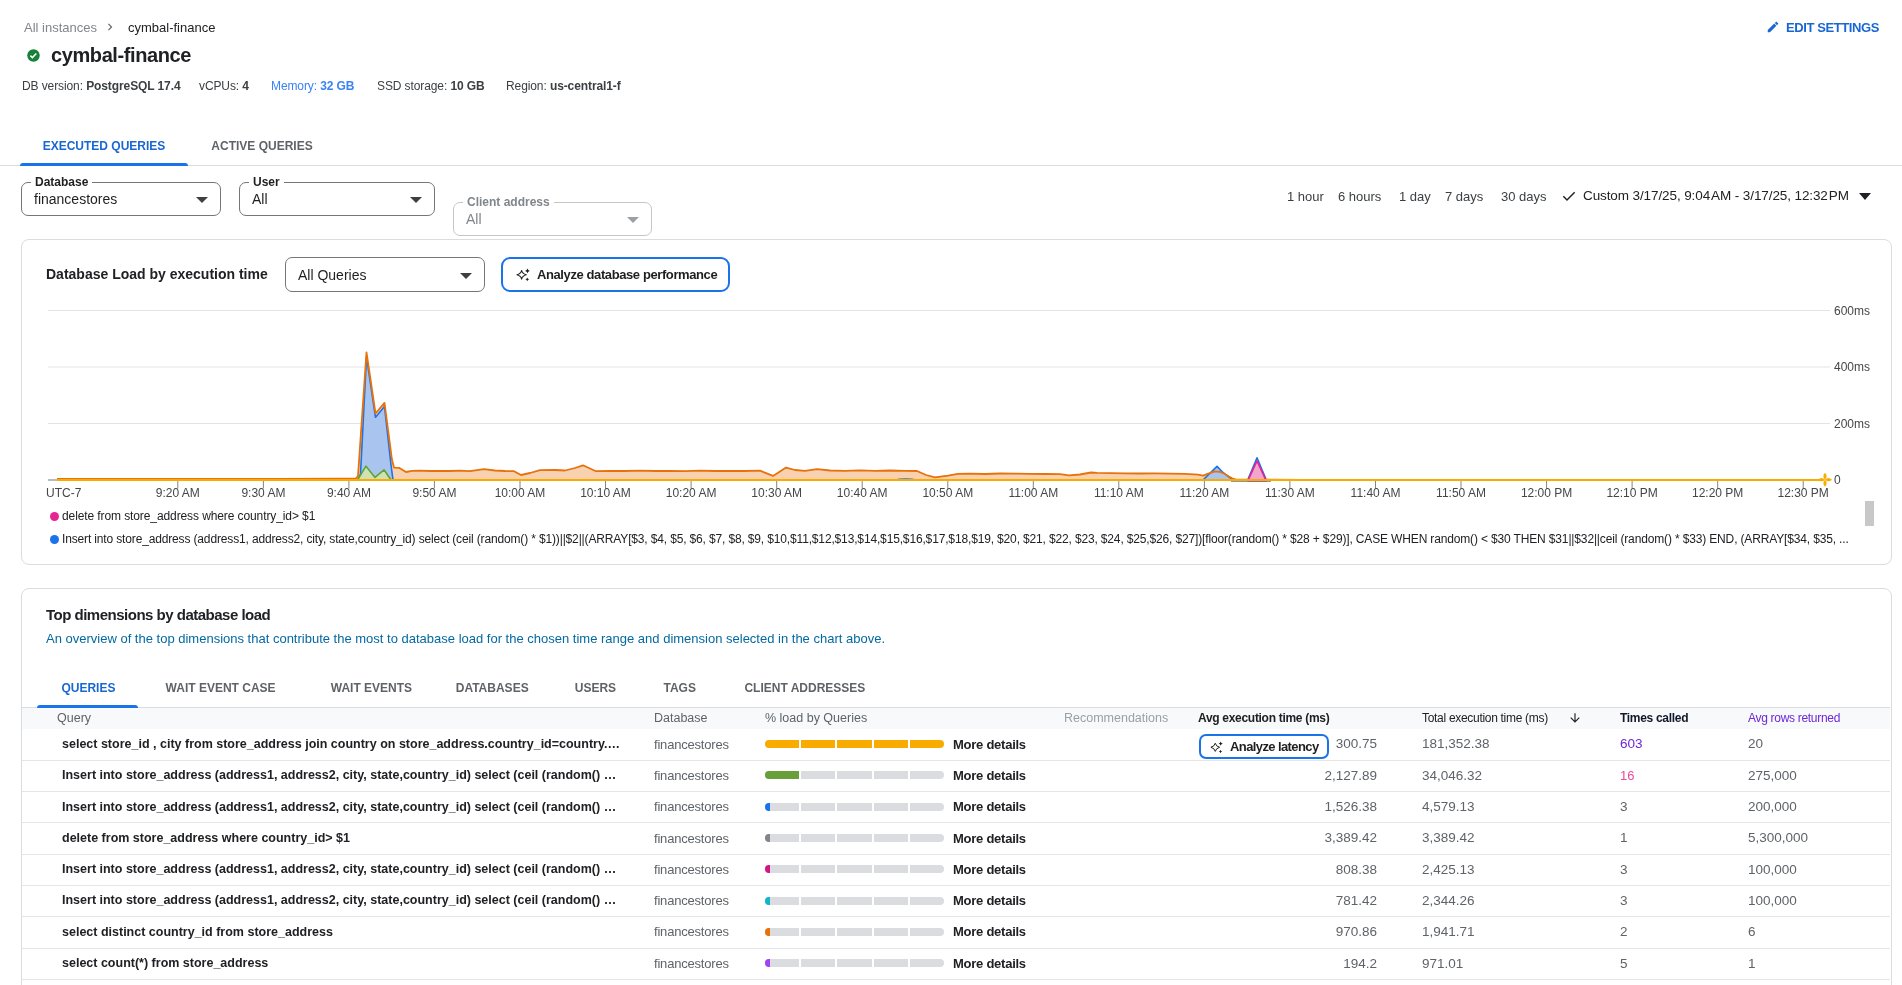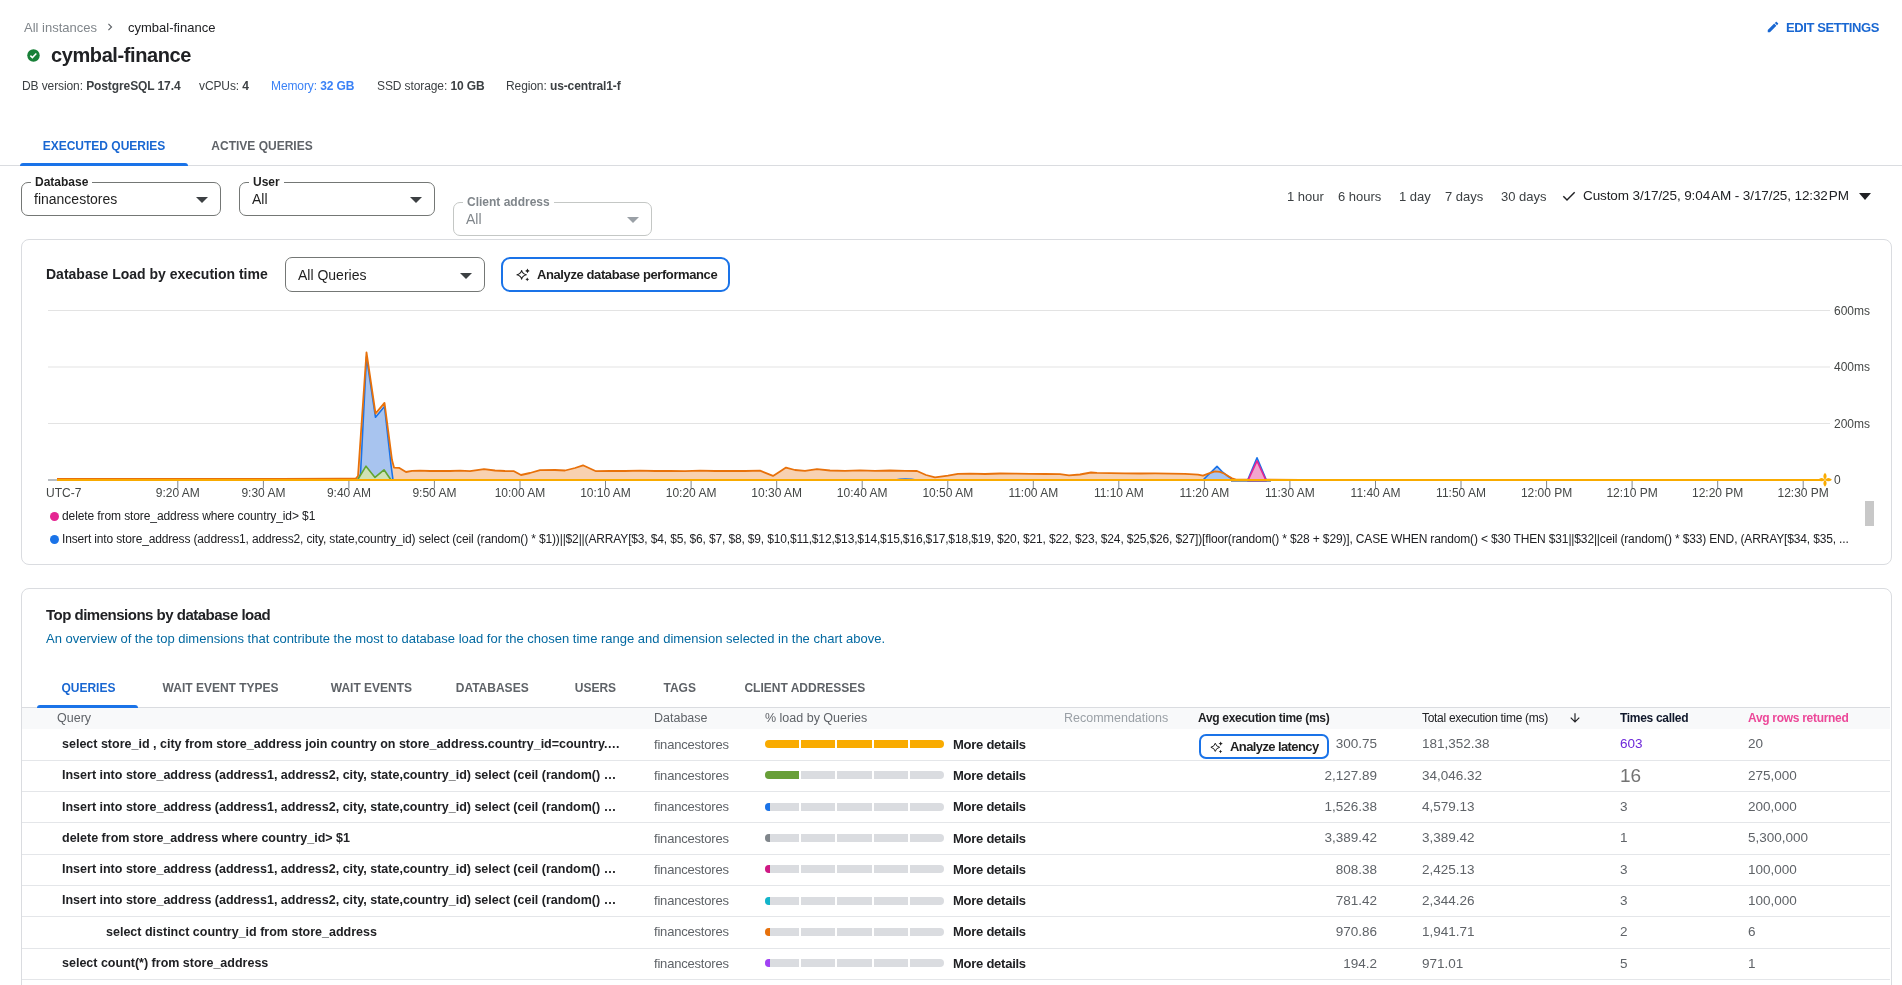--- a/index.html
+++ b/index.html
@@ -149,40 +149,40 @@
   </svg>
 <div class="a" style="left:1865px;top:501px;width:9px;height:25px;background:#c8c8c8"></div>
 <div class="a" style="left:50px;top:511.5px;width:9px;height:9px;border-radius:50%;background:#e52592"></div>
 <div class="t" style="font-size:12px;color:#202124;line-height:16px;top:508.0px;letter-spacing:-0.1px;left:62px;">delete from store_address where country_id&gt; $1</div>
 <div class="a" style="left:50px;top:535px;width:9px;height:9px;border-radius:50%;background:#1a73e8"></div>
 <div class="t" style="font-size:12px;color:#202124;line-height:16px;top:531.0px;letter-spacing:-0.15px;left:62px;max-width:1788px;overflow:hidden;">Insert into store_address (address1, address2, city, state,country_id) select (ceil (random() * $1))||$2||(ARRAY[$3, $4, $5, $6, $7, $8, $9, $10,$11,$12,$13,$14,$15,$16,$17,$18,$19, $20, $21, $22, $23, $24, $25,$26, $27])[floor(random() * $28 + $29)], CASE WHEN random() &lt; $30 THEN $31||$32||ceil (random() * $33) END, (ARRAY[$34, $35, ...</div>
 <div class="card" style="left:21px;top:588px;width:1869px;height:500px"></div>
 <div class="t" style="font-size:15px;color:#202124;line-height:19px;top:604.5px;font-weight:700;letter-spacing:-0.5px;left:46px;">Top dimensions by database load</div>
 <div class="t" style="font-size:13px;color:#0369a1;line-height:17px;top:629.5px;left:46px;">An overview of the top dimensions that contribute the most to database load for the chosen time range and dimension selected in the chart above.</div>
 <div class="t" style="font-size:12px;color:#1967d2;line-height:16px;top:679.5px;font-weight:700;letter-spacing:0px;left:88.4px;transform:translateX(-50%);">QUERIES</div>
-<div class="t" style="font-size:12px;color:#5f6368;line-height:16px;top:679.5px;font-weight:700;letter-spacing:0px;left:220.6px;transform:translateX(-50%);">WAIT EVENT TYPES</div>
+<div class="t" style="font-size:12px;color:#5f6368;line-height:16px;top:679.5px;font-weight:700;letter-spacing:0px;left:220.6px;transform:translateX(-50%);">WAIT EVENT CASE</div>
 <div class="t" style="font-size:12px;color:#5f6368;line-height:16px;top:679.5px;font-weight:700;letter-spacing:0px;left:371.4px;transform:translateX(-50%);">WAIT EVENTS</div>
 <div class="t" style="font-size:12px;color:#5f6368;line-height:16px;top:679.5px;font-weight:700;letter-spacing:0px;left:492.2px;transform:translateX(-50%);">DATABASES</div>
 <div class="t" style="font-size:12px;color:#5f6368;line-height:16px;top:679.5px;font-weight:700;letter-spacing:0px;left:595.4px;transform:translateX(-50%);">USERS</div>
 <div class="t" style="font-size:12px;color:#5f6368;line-height:16px;top:679.5px;font-weight:700;letter-spacing:0px;left:679.7px;transform:translateX(-50%);">TAGS</div>
 <div class="t" style="font-size:12px;color:#5f6368;line-height:16px;top:679.5px;font-weight:700;letter-spacing:0px;left:804.9px;transform:translateX(-50%);">CLIENT ADDRESSES</div>
 <div class="a" style="left:22px;top:707px;width:1868px;height:1px;background:#dadce0"></div>
 <div class="a" style="left:37px;top:705px;width:101px;height:3px;background:#1a73e8;border-radius:3px 3px 0 0"></div>
 <div class="a" style="left:22px;top:708px;width:1868px;height:21px;background:#f8f9fa"></div>
 <div class="t" style="font-size:12.5px;color:#5f6368;line-height:16.5px;top:709.8px;left:57px;">Query</div>
 <div class="t" style="font-size:12.5px;color:#5f6368;line-height:16.5px;top:709.8px;left:654px;">Database</div>
 <div class="t" style="font-size:12.5px;color:#5f6368;line-height:16.5px;top:709.8px;left:765px;">% load by Queries</div>
 <div class="t" style="font-size:12.5px;color:#9aa0a6;line-height:16.5px;top:709.8px;left:1064px;">Recommendations</div>
 <div class="t" style="font-size:12px;color:#202124;line-height:16px;top:710.0px;font-weight:700;letter-spacing:-0.3px;left:1198px;">Avg execution time (ms)</div>
 <div class="t" style="font-size:12px;color:#202124;line-height:16px;top:710.0px;font-weight:400;letter-spacing:-0.3px;left:1422px;">Total execution time (ms)</div>
 <svg class="a" style="left:1568px;top:711px" width="14" height="14" viewBox="0 0 24 24">
     <path fill="#202124" d="M20 12l-1.41-1.41L13 16.17V4h-2v12.17l-5.58-5.59L4 12l8 8 8-8z"></path>
   </svg>
 <div class="t" style="font-size:12px;color:#0f172a;line-height:16px;top:710.0px;font-weight:700;letter-spacing:-0.3px;left:1620px;">Times called</div>
-<div class="t" style="font-size:12px;color:#ec4899;line-height:16px;top:710.0px;font-weight:700;letter-spacing:-0.3px;left:1748px;">Avg rows returned</div>
+<div class="t" style="font-size:12px;color:#6d28d9;line-height:16px;top:710.0px;font-weight:400;letter-spacing:-0.3px;left:1748px;">Avg rows returned</div>
 <div class="rowline" style="top:759.8px;left:22px;width:1868px"></div>
 <div class="t" style="font-size:12.5px;color:#202124;line-height:16.5px;top:735.9px;font-weight:700;left:62px;max-width:558px;overflow:hidden;text-overflow:ellipsis;">select store_id , city from store_address join country on store_address.country_id=country.co</div>
 <div class="t" style="font-size:13px;color:#5f6368;line-height:17px;top:735.6px;letter-spacing:-0.2px;left:654px;">financestores</div>
 <div class="seg" style="left:765.0px;top:740.1px;width:34.2px;border-radius:4px 0 0 4px;background:#f9ab00"></div>
 <div class="seg" style="left:801.2px;top:740.1px;width:34.2px;border-radius:0;background:#f9ab00"></div>
 <div class="seg" style="left:837.4px;top:740.1px;width:34.2px;border-radius:0;background:#f9ab00"></div>
 <div class="seg" style="left:873.6px;top:740.1px;width:34.2px;border-radius:0;background:#f9ab00"></div>
 <div class="seg" style="left:909.8px;top:740.1px;width:34.2px;border-radius:0 4px 4px 0;background:#f9ab00"></div>
 <div class="t" style="font-size:13px;color:#202124;line-height:17px;top:735.6px;font-weight:700;letter-spacing:-0.25px;left:953px;">More details</div>
 <div class="t" style="font-size:13.5px;color:#5f6368;line-height:17.5px;top:735.4px;right:525px;">300.75</div>
@@ -194,21 +194,21 @@
 <div class="t" style="font-size:13px;color:#5f6368;line-height:17px;top:766.9px;letter-spacing:-0.2px;left:654px;">financestores</div>
 <div class="seg" style="left:765.0px;top:771.4px;width:34.2px;border-radius:4px 0 0 4px;background:#dadce0"></div>
 <div class="seg" style="left:801.2px;top:771.4px;width:34.2px;border-radius:0;background:#dadce0"></div>
 <div class="seg" style="left:837.4px;top:771.4px;width:34.2px;border-radius:0;background:#dadce0"></div>
 <div class="seg" style="left:873.6px;top:771.4px;width:34.2px;border-radius:0;background:#dadce0"></div>
 <div class="seg" style="left:909.8px;top:771.4px;width:34.2px;border-radius:0 4px 4px 0;background:#dadce0"></div>
 <div class="seg" style="left:765.0px;top:771.4px;width:34.0px;background:#689f38;border-radius:4px 0 0 4px"></div>
 <div class="t" style="font-size:13px;color:#202124;line-height:17px;top:766.9px;font-weight:700;letter-spacing:-0.25px;left:953px;">More details</div>
 <div class="t" style="font-size:13.5px;color:#5f6368;line-height:17.5px;top:766.7px;right:525px;">2,127.89</div>
 <div class="t" style="font-size:13.5px;color:#5f6368;line-height:17.5px;top:766.7px;left:1422px;">34,046.32</div>
-<div class="t" style="font-size:19px;color:#737373;line-height:17.5px;top:766.7px;left:1620px;">16</div>
+<div class="t" style="font-size:13px;color:#ec4899;line-height:17.5px;top:766.7px;left:1620px;">16</div>
 <div class="t" style="font-size:13.5px;color:#5f6368;line-height:17.5px;top:766.7px;left:1748px;">275,000</div>
 <div class="rowline" style="top:822.4px;left:22px;width:1868px"></div>
 <div class="t" style="font-size:12.5px;color:#202124;line-height:16.5px;top:798.5px;font-weight:700;left:62px;max-width:558px;overflow:hidden;text-overflow:ellipsis;">Insert into store_address (address1, address2, city, state,country_id) select (ceil (random() * $1))||$2||(ARRAY[</div>
 <div class="t" style="font-size:13px;color:#5f6368;line-height:17px;top:798.2px;letter-spacing:-0.2px;left:654px;">financestores</div>
 <div class="seg" style="left:765.0px;top:802.8px;width:34.2px;border-radius:4px 0 0 4px;background:#dadce0"></div>
 <div class="seg" style="left:801.2px;top:802.8px;width:34.2px;border-radius:0;background:#dadce0"></div>
 <div class="seg" style="left:837.4px;top:802.8px;width:34.2px;border-radius:0;background:#dadce0"></div>
 <div class="seg" style="left:873.6px;top:802.8px;width:34.2px;border-radius:0;background:#dadce0"></div>
 <div class="seg" style="left:909.8px;top:802.8px;width:34.2px;border-radius:0 4px 4px 0;background:#dadce0"></div>
 <div class="seg" style="left:765.0px;top:802.8px;width:4.5px;background:#1a73e8;border-radius:4px 0 0 4px"></div>
@@ -253,21 +253,21 @@
 <div class="seg" style="left:837.4px;top:896.6px;width:34.2px;border-radius:0;background:#dadce0"></div>
 <div class="seg" style="left:873.6px;top:896.6px;width:34.2px;border-radius:0;background:#dadce0"></div>
 <div class="seg" style="left:909.8px;top:896.6px;width:34.2px;border-radius:0 4px 4px 0;background:#dadce0"></div>
 <div class="seg" style="left:765.0px;top:896.6px;width:4.5px;background:#12b5cb;border-radius:4px 0 0 4px"></div>
 <div class="t" style="font-size:13px;color:#202124;line-height:17px;top:892.1px;font-weight:700;letter-spacing:-0.25px;left:953px;">More details</div>
 <div class="t" style="font-size:13.5px;color:#5f6368;line-height:17.5px;top:891.9px;right:525px;">781.42</div>
 <div class="t" style="font-size:13.5px;color:#5f6368;line-height:17.5px;top:891.9px;left:1422px;">2,344.26</div>
 <div class="t" style="font-size:13.5px;color:#5f6368;line-height:17.5px;top:891.9px;left:1620px;">3</div>
 <div class="t" style="font-size:13.5px;color:#5f6368;line-height:17.5px;top:891.9px;left:1748px;">100,000</div>
 <div class="rowline" style="top:947.6px;left:22px;width:1868px"></div>
-<div class="t" style="font-size:12.5px;color:#202124;line-height:16.5px;top:923.7px;font-weight:700;left:62px;max-width:558px;overflow:hidden;text-overflow:ellipsis;margin-left:44px;">select distinct country_id from store_address</div>
+<div class="t" style="font-size:12.5px;color:#202124;line-height:16.5px;top:923.7px;font-weight:700;left:62px;max-width:558px;overflow:hidden;text-overflow:ellipsis;">select distinct country_id from store_address</div>
 <div class="t" style="font-size:13px;color:#5f6368;line-height:17px;top:923.4px;letter-spacing:-0.2px;left:654px;">financestores</div>
 <div class="seg" style="left:765.0px;top:927.9px;width:34.2px;border-radius:4px 0 0 4px;background:#dadce0"></div>
 <div class="seg" style="left:801.2px;top:927.9px;width:34.2px;border-radius:0;background:#dadce0"></div>
 <div class="seg" style="left:837.4px;top:927.9px;width:34.2px;border-radius:0;background:#dadce0"></div>
 <div class="seg" style="left:873.6px;top:927.9px;width:34.2px;border-radius:0;background:#dadce0"></div>
 <div class="seg" style="left:909.8px;top:927.9px;width:34.2px;border-radius:0 4px 4px 0;background:#dadce0"></div>
 <div class="seg" style="left:765.0px;top:927.9px;width:4.5px;background:#e8710a;border-radius:4px 0 0 4px"></div>
 <div class="t" style="font-size:13px;color:#202124;line-height:17px;top:923.4px;font-weight:700;letter-spacing:-0.25px;left:953px;">More details</div>
 <div class="t" style="font-size:13.5px;color:#5f6368;line-height:17.5px;top:923.2px;right:525px;">970.86</div>
 <div class="t" style="font-size:13.5px;color:#5f6368;line-height:17.5px;top:923.2px;left:1422px;">1,941.71</div>

